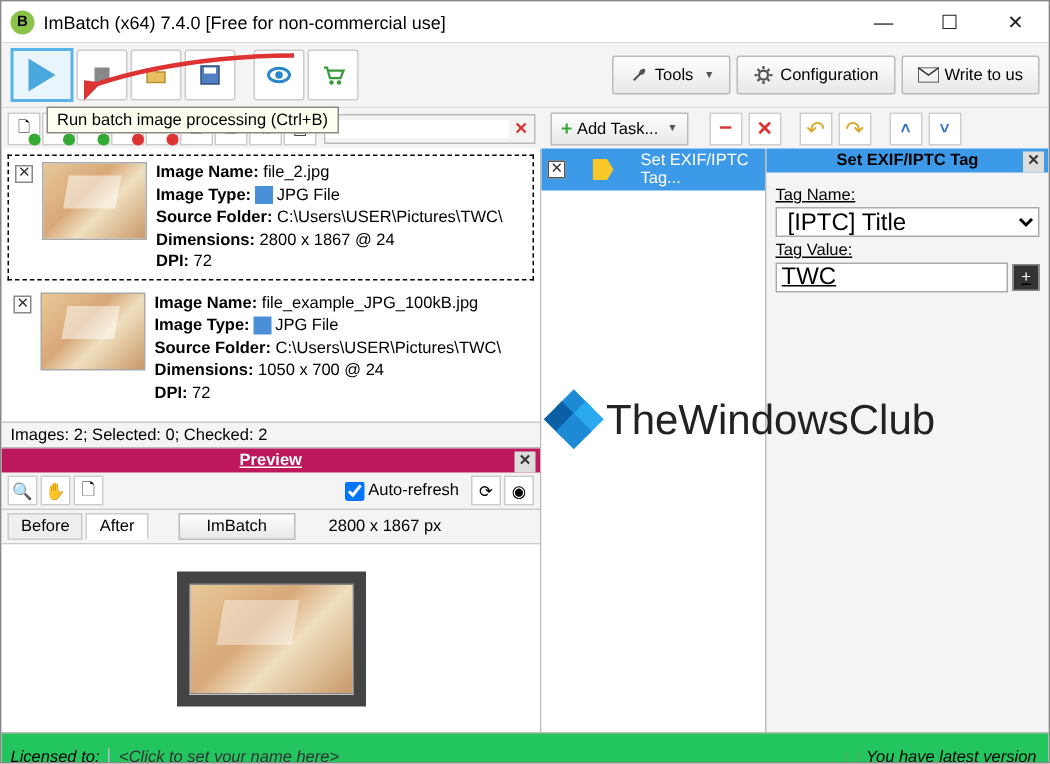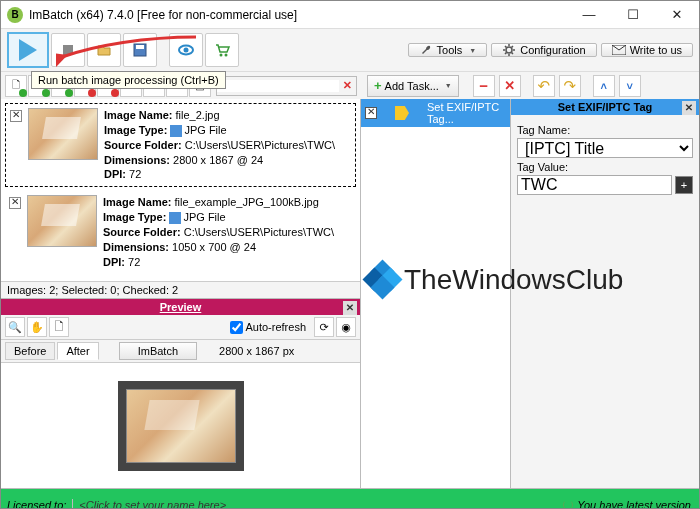--- a/index.html
+++ b/index.html
@@ -13,21 +13,21 @@
 .win-btn { width: 44px; height: 28px; display: flex; align-items: center; justify-content: center; font-size: 13px; color: #222; }
 
 
 .main-toolbar { height: 42px; background: #f4f4f4; display: flex; align-items: center; padding: 3px 6px; gap: 2px; position: relative; }
 .big-btn { width: 34px; height: 34px; border: 1px solid #ccc; background: #fff; display: flex; align-items: center; justify-content: center; border-radius: 2px; }
 .play-btn { width: 42px; height: 36px; border: 2px solid #59b3e6; background: #e9f5fc; display: flex; align-items: center; justify-content: center; position: relative; }
 .play-tri { width: 0; height: 0; border-left: 18px solid #4aa8de; border-top: 11px solid transparent; border-bottom: 11px solid transparent; }
 .tooltip { position: absolute; top: 70px; left: 30px; background: #fffff0; border: 1px solid #888; padding: 2px 6px; font-size: 11px; z-index: 50; white-space: nowrap; }
 .arrow-annot { position: absolute; top: 30px; left: 55px; z-index: 40; pointer-events: none; }
 .tool-right { margin-left: auto; display: flex; gap: 4px; }
-.config-btn { height: 14px; padding: 0 10px; border: 1px solid #bbb; background: linear-gradient(#fefefe,#e8e8e8); display: flex; align-items: center; gap: 4px; font-size: 11px; border-radius: 2px; }
+.config-btn { height: 26px; padding: 0 10px; border: 1px solid #bbb; background: linear-gradient(#fefefe,#e8e8e8); display: flex; align-items: center; gap: 4px; font-size: 11px; border-radius: 2px; }
 .drop-arrow::after { content: "▼"; font-size: 7px; margin-left: 3px; color: #555; }
 
 
 .second-row { display: flex; height: 28px; background: #f4f4f4; border-top: 1px solid #ddd; }
 .left-tools { display: flex; align-items: center; gap: 1px; padding-left: 4px; flex: 0 0 360px; }
 .mini-btn { width: 22px; height: 22px; border: 1px solid #ccc; background: #fff; display: flex; align-items: center; justify-content: center; font-size: 10px; position: relative; }
 .mini-green::after { content:""; position:absolute; bottom:-1px; right:-1px; width:8px; height:8px; background:#3a3; border-radius:50%; }
 .mini-red::after { content:""; position:absolute; bottom:-1px; right:-1px; width:8px; height:8px; background:#d33; border-radius:50%; }
 .search-box { flex:1; margin:0 4px; height:20px; border:1px solid #bbb; display:flex; align-items:center; }
 .search-box input { border:none; width:100%; font-size:11px; padding:0 4px; outline:none; }
@@ -72,21 +72,21 @@
 
 .mid-pane { width:150px; border-right:1px solid #bbb; background:#fff; position:relative; }
 .task-item { display:flex; align-items:center; gap:18px; padding:2px 4px; background:#3d9ae8; color:#fff; font-size:11px; }
 .task-chk { width:12px; height:12px; border:1px solid #555; background:#fff; position:relative; flex-shrink:0; }
 .task-chk::before { content:"✕"; position:absolute; top:-2px; left:1px; font-size:10px; color:#333; }
 .tag-icon { width:14px; height:14px; background:#f8c828; flex-shrink:0; clip-path: polygon(0 0, 70% 0, 100% 50%, 70% 100%, 0 100%); }
 
 .right-pane { flex:1; background:#f4f4f4; padding:0; }
 .prop-hdr { background:#3d9ae8; color:#000; text-align:center; font-weight:bold; font-size:11px; padding:2px; position:relative; }
 .prop-hdr .xclose { position:absolute; right:3px; top:2px; color:#333; background:#ddd; width:14px; height:14px; font-size:10px; line-height:14px; text-align:center; }
-.prop-body { padding:6px; font-size:11px; }
+.prop-body { padding:6px; font-size:11px;text-decoration:underline; }
 .prop-body label { display:block; margin:3px 0 2px; }
 .prop-select { width:100%; height:20px; border:1px solid #aaa; background:#fff; font-size:16px; padding:0 3px; }
 .prop-row { display:flex; gap:3px; align-items:center; }
 .prop-add { width:18px; height:18px; border:1px solid #888; background:#333; color:#fff; display:flex; align-items:center; justify-content:center; font-size:11px; }
 
 
 .watermark { position:absolute; top:262px; left:365px; display:flex; align-items:center; gap:4px; z-index:30; pointer-events:none; }
 .wm-logo { width:34px; height:34px; position:relative; }
 .wm-sq { position:absolute; width:17px; height:17px; }
 .wm1 { background:#1e8ad6; top:0; left:8px; transform:rotate(45deg); }

